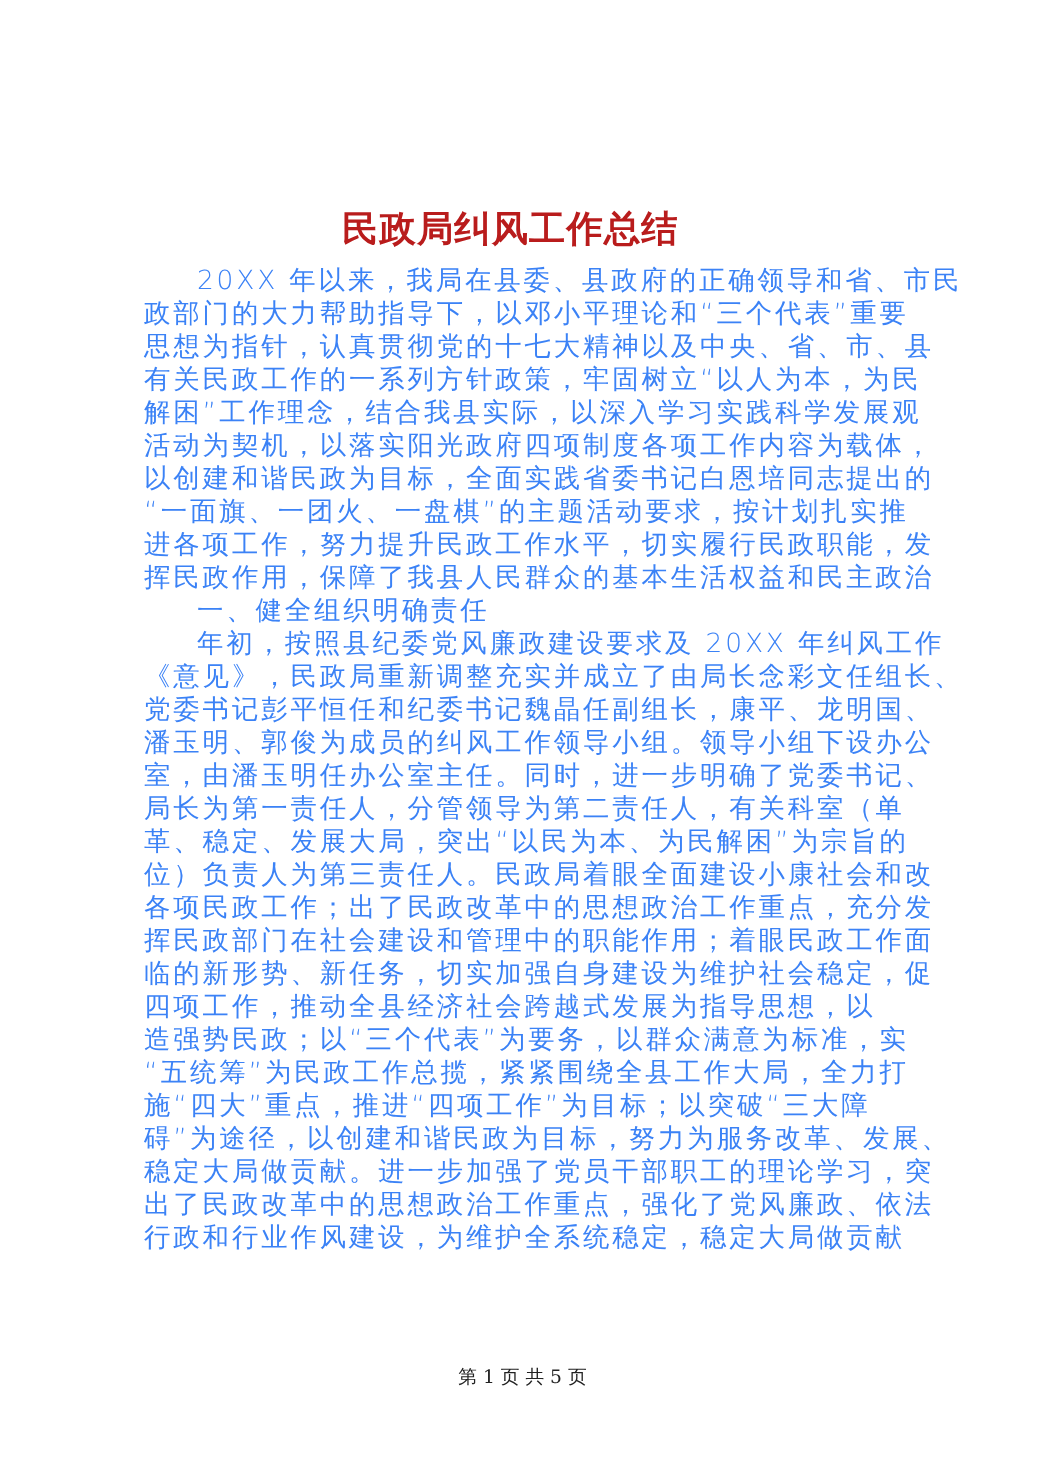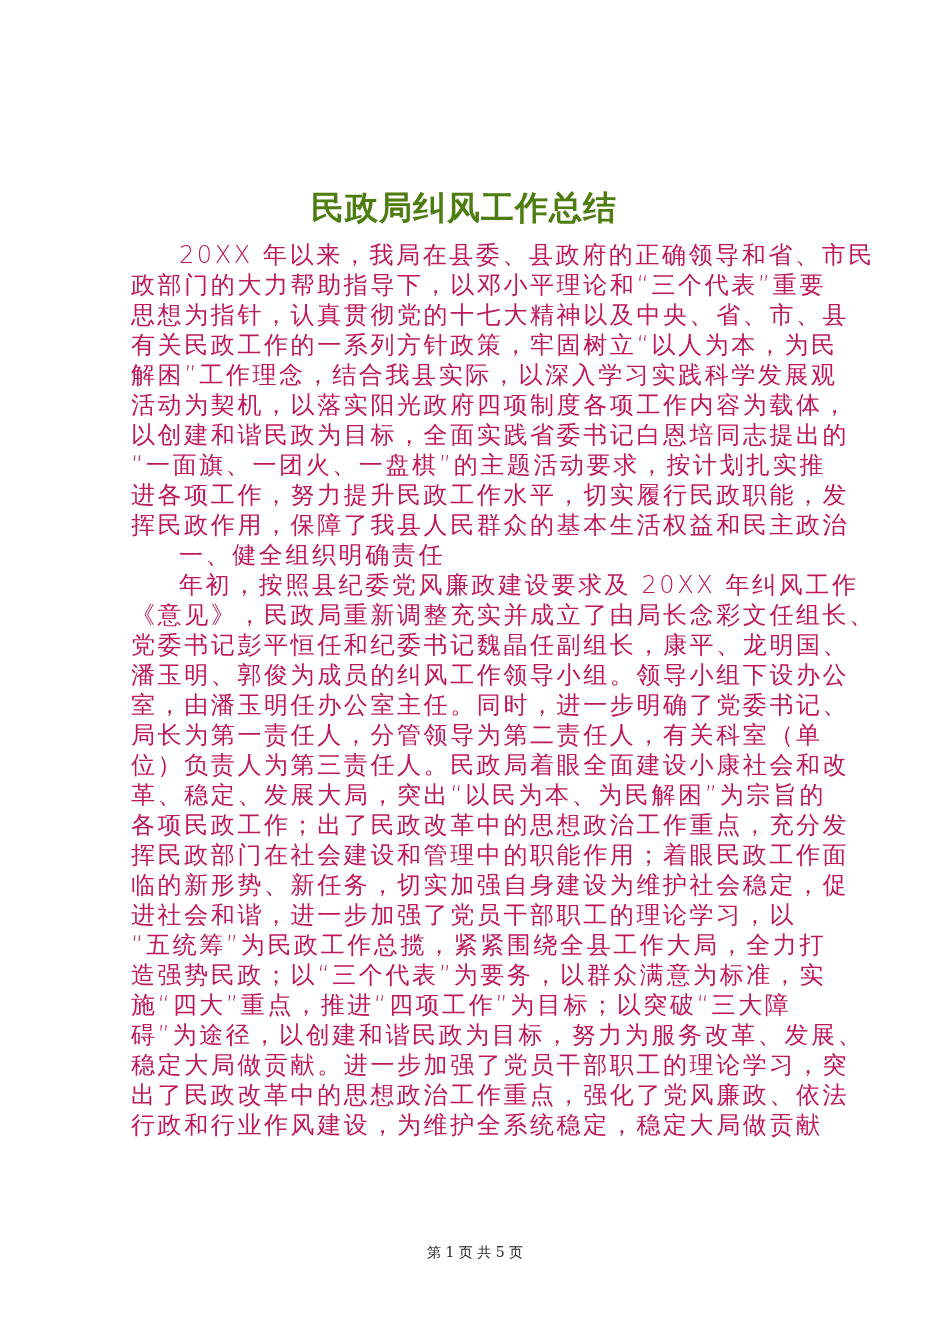--- a/index.html
+++ b/index.html
@@ -1,28 +1,28 @@
 <!DOCTYPE html>
 <html><head>
   <meta charset="utf-8">
   <style>
     html, body { margin: 0; padding: 0; background: #ffffff; }
     body { width: 950px; height: 1344px; position: relative; overflow: hidden;
            font-family: "DejaVu Serif", "Liberation Serif", serif; color: #111; }
     .page { position: absolute; left: 0; top: 0; width: 950px; height: 1344px; }
     .title { position: absolute; top: 186px; left: 0; width: 928px; text-align: center;
              font-family: "DejaVu Sans", "Liberation Sans", sans-serif; font-weight: bold;
-             font-size: 33px; line-height: 44px; letter-spacing: 1px; color: #4d7c0f; }
+             font-size: 33px; line-height: 44px; letter-spacing: 1px; color: #b91c1c; }
     .body { position: absolute; left: 131px; top: 240px; width: 700px; }
     .line { height: 30px; line-height: 30px; font-size: 24px; white-space: nowrap;
-            letter-spacing: 2.6px; color: #be185d;
+            letter-spacing: 2.6px; color: #3b82f6;
             font-family: "DejaVu Sans", "Liberation Sans", sans-serif; font-weight: 300; }
     .indent { padding-left: 48px; }
     .footer { position: absolute; top: 1240px; left: 0; width: 950px; text-align: center;
-              font-size: 14px; line-height: 24px; color: #222;
+              font-size: 17px; line-height: 24px; color: #222;
               font-family: "DejaVu Serif", "Liberation Serif", serif; }
   </style>
 </head>
 <body>
 
 <div class="page">
   <div class="title">民政局纠风工作总结</div>
 
   <div class="body">
     <div class="line indent">20XX 年以来，我局在县委、县政府的正确领导和省、市民</div>
@@ -35,28 +35,28 @@
     <div class="line">“一面旗、一团火、一盘棋”的主题活动要求，按计划扎实推</div>
     <div class="line">进各项工作，努力提升民政工作水平，切实履行民政职能，发</div>
     <div class="line">挥民政作用，保障了我县人民群众的基本生活权益和民主政治</div>
     <div class="line indent">一、健全组织明确责任</div>
     <div class="line indent">年初，按照县纪委党风廉政建设要求及 20XX 年纠风工作</div>
     <div class="line">《意见》，民政局重新调整充实并成立了由局长念彩文任组长、</div>
     <div class="line">党委书记彭平恒任和纪委书记魏晶任副组长，康平、龙明国、</div>
     <div class="line">潘玉明、郭俊为成员的纠风工作领导小组。领导小组下设办公</div>
     <div class="line">室，由潘玉明任办公室主任。同时，进一步明确了党委书记、</div>
     <div class="line">局长为第一责任人，分管领导为第二责任人，有关科室（单</div>
+    <div class="line">革、稳定、发展大局，突出“以民为本、为民解困”为宗旨的</div>
     <div class="line">位）负责人为第三责任人。民政局着眼全面建设小康社会和改</div>
-    <div class="line">革、稳定、发展大局，突出“以民为本、为民解困”为宗旨的</div>
     <div class="line">各项民政工作；出了民政改革中的思想政治工作重点，充分发</div>
     <div class="line">挥民政部门在社会建设和管理中的职能作用；着眼民政工作面</div>
     <div class="line">临的新形势、新任务，切实加强自身建设为维护社会稳定，促</div>
-    <div class="line">进社会和谐，进一步加强了党员干部职工的理论学习，以</div>
+    <div class="line">四项工作，推动全县经济社会跨越式发展为指导思想，以</div>
+    <div class="line">造强势民政；以“三个代表”为要务，以群众满意为标准，实</div>
     <div class="line">“五统筹”为民政工作总揽，紧紧围绕全县工作大局，全力打</div>
-    <div class="line">造强势民政；以“三个代表”为要务，以群众满意为标准，实</div>
     <div class="line">施“四大”重点，推进“四项工作”为目标；以突破“三大障</div>
     <div class="line">碍”为途径，以创建和谐民政为目标，努力为服务改革、发展、</div>
     <div class="line">稳定大局做贡献。进一步加强了党员干部职工的理论学习，突</div>
     <div class="line">出了民政改革中的思想政治工作重点，强化了党风廉政、依法</div>
     <div class="line">行政和行业作风建设，为维护全系统稳定，稳定大局做贡献</div>
   </div>
 
   <div class="footer">第 1 页  共 5 页</div>
 </div>
 

